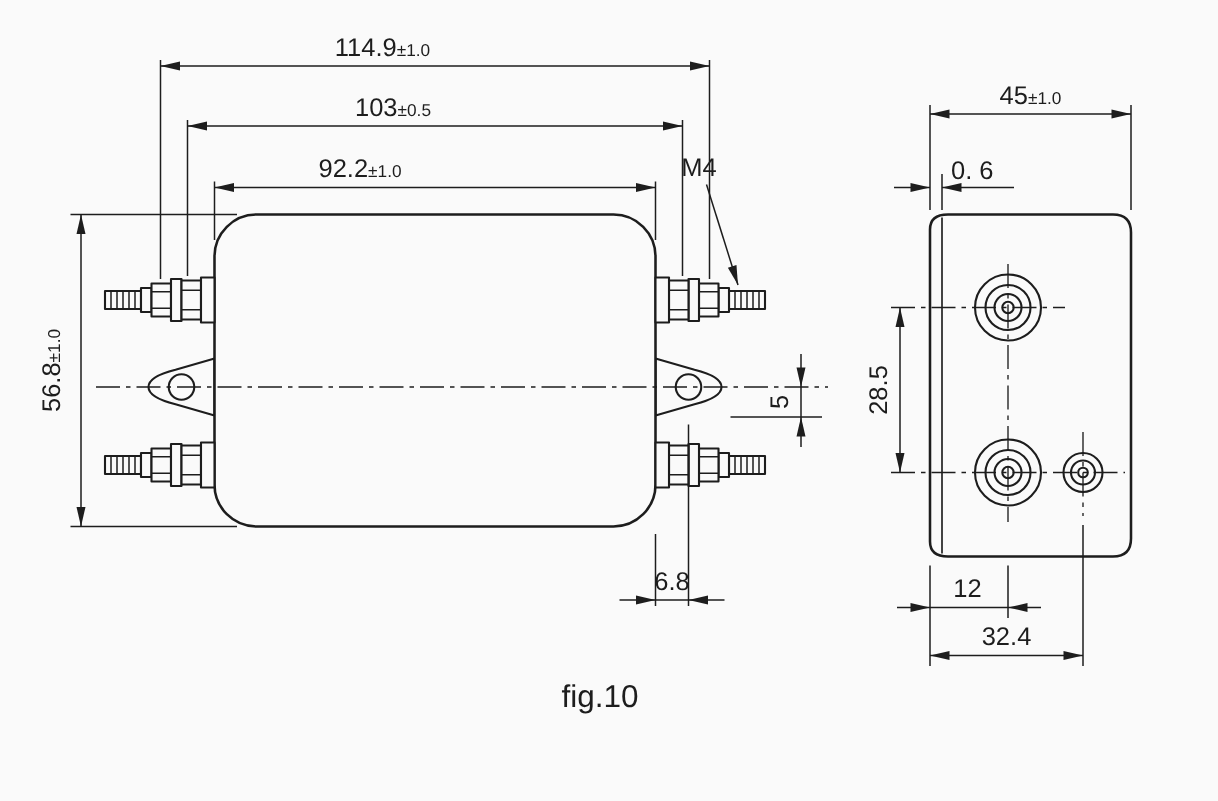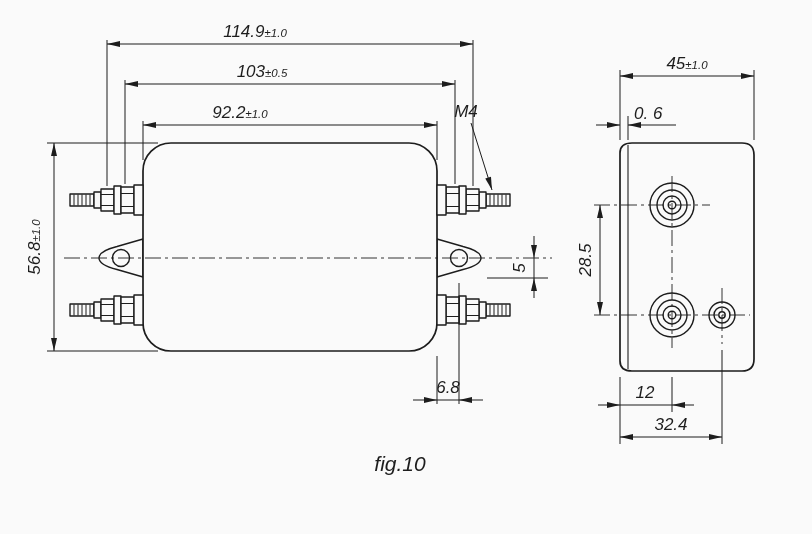--- a/index.html
+++ b/index.html
@@ -2,21 +2,21 @@
 <html style="--line: #1d1d1d; --bg: #fafafa;"><head>
 <meta charset="utf-8">
 <style>
   :root { --line:#1d1d1d; --bg:#fafafa; }
   html, body { margin:0; padding:0; }
   body {
     width:812px; height:534px;
     background:var(--bg);
     font-family:"Liberation Sans", sans-serif;
   }
-  .stage { position:relative; width:812px; height:534px; overflow:hidden;font-style:italic; }
+  .stage { position:relative; width:812px; height:534px; overflow:hidden; }
   svg { display:block; }
   .outline { fill:var(--bg); stroke:var(--line); stroke-width:1.7; stroke-linejoin:round; }
   .part    { fill:var(--bg); stroke:var(--line); stroke-width:1.4; stroke-linejoin:round; }
   .pline   { fill:none; stroke:var(--line); stroke-width:1.1; }
   .thin    { fill:none; stroke:var(--line); stroke-width:1; }
   .cl      { fill:none; stroke:var(--line); stroke-width:0.9; stroke-dasharray:16 4 3 4; }
   .dtext   { font-size:17px; fill:var(--line); }
   .tol     { font-size:11.5px; }
   .cap     { font-size:21px; fill:var(--line); }
   #arw path { fill:var(--line); stroke:none; }

